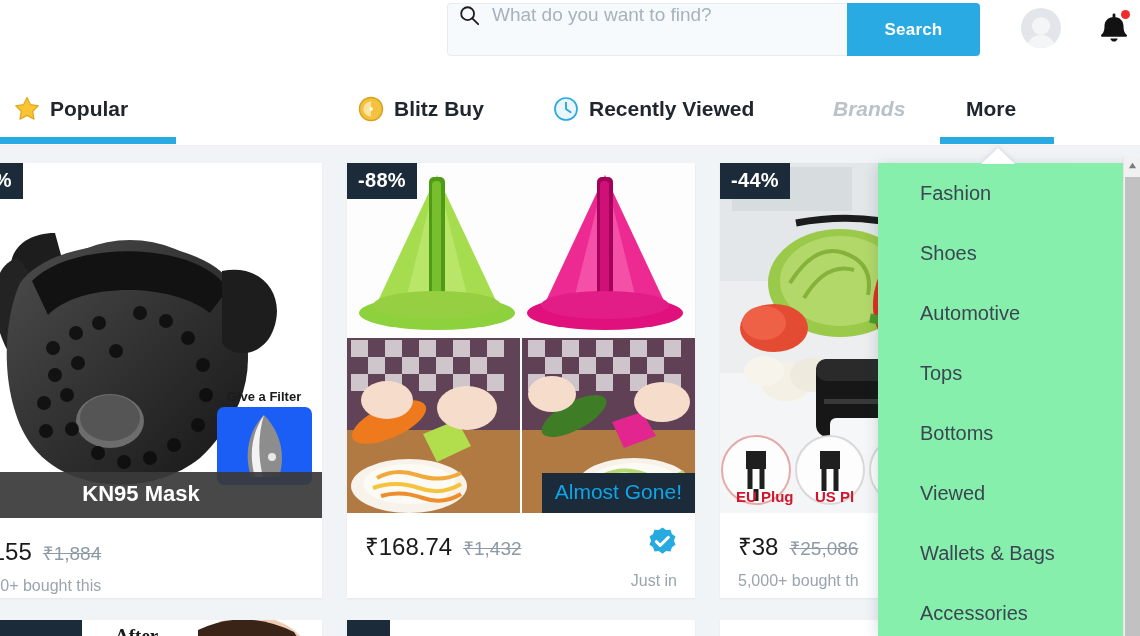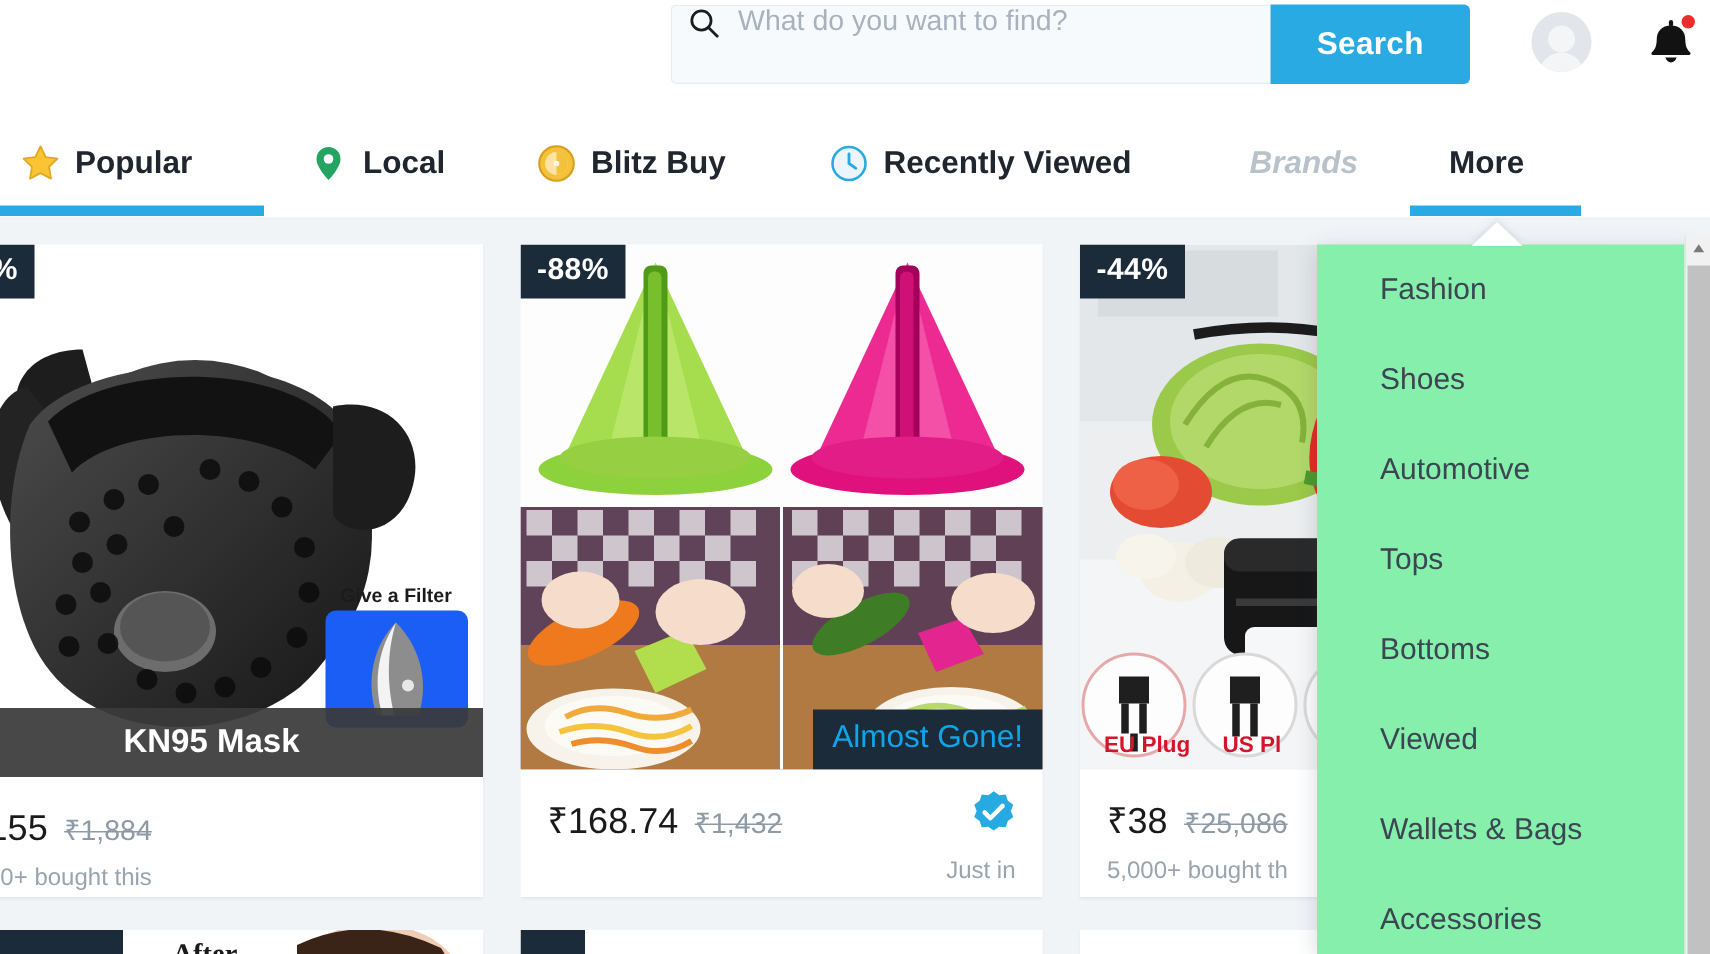--- a/index.html
+++ b/index.html
@@ -28,21 +28,21 @@
   }
   .search-icon { width:22px; height:22px; flex:none; margin-right:12px; }
   .search-input {
     border:none; outline:none; background:transparent;
     font-family:"Liberation Sans", sans-serif;
     font-size:19px; color:#222; width:100%;
   }
   .search-input::placeholder { color:#a7b2bd; }
   .search-btn {
     width:133px; background:#2aaae2; border:none; border-radius:0 4px 4px 0;
-    color:#fff; font-size:21px; font-weight:bold;
+    color:#fff; font-size:17px; font-weight:bold;
     font-family:"Liberation Sans", sans-serif; cursor:pointer;
     letter-spacing:0.2px;
   }
   .avatar-btn {
     position:absolute; left:1021px; top:8px; width:40px; height:40px;
     border-radius:50%; background:#e2e5e9; overflow:hidden;
   }
   .avatar-head {
     position:absolute; left:11px; top:9px; width:18px; height:18px;
     border-radius:50%; background:#f4f5f7;
@@ -433,27 +433,20 @@
   </div>
 
   <div class="nav">
     <div class="tab" style="left:14px;">
       <svg class="tab-ico" viewBox="0 0 26 26">
         <path d="M13 1.6 l3.5 7.1 7.8 1.1 -5.6 5.5 1.3 7.8 -7 -3.7 -7 3.7 1.3 -7.8 -5.6 -5.5 7.8 -1.1 Z" fill="#fbc434" stroke="#e3a71c" stroke-width="1.2" stroke-linejoin="round"></path>
       </svg>
       <span class="lbl">Popular</span>
     </div>
 
-    <div class="tab" style="left:206px;">
-      <svg class="tab-ico" viewBox="0 0 26 26">
-        <path d="M13 2 C 8.6 2 5 5.6 5 10 c 0 6 8 14 8 14 s 8 -8 8 -14 c 0 -4.4 -3.6 -8 -8 -8 Z" fill="#24a461"></path>
-        <circle cx="13" cy="10" r="3.2" fill="#ffffff"></circle>
-      </svg>
-      <span class="lbl">Local</span>
-    </div>
 
     <div class="tab" style="left:358px;">
       <svg class="tab-ico" viewBox="0 0 26 26">
         <circle cx="13" cy="13" r="11.5" fill="#f3c13b" stroke="#d79f1b" stroke-width="1.4"></circle>
         <circle cx="13" cy="13" r="7.6" fill="#fbe3a2"></circle>
         <path d="M13 5.4 a7.6 7.6 0 0 1 0 15.2 Z" fill="#f3c13b"></path>
         <circle cx="13" cy="13" r="1.9" fill="#fff8e5"></circle>
       </svg>
       <span class="lbl">Blitz Buy</span>
     </div>

